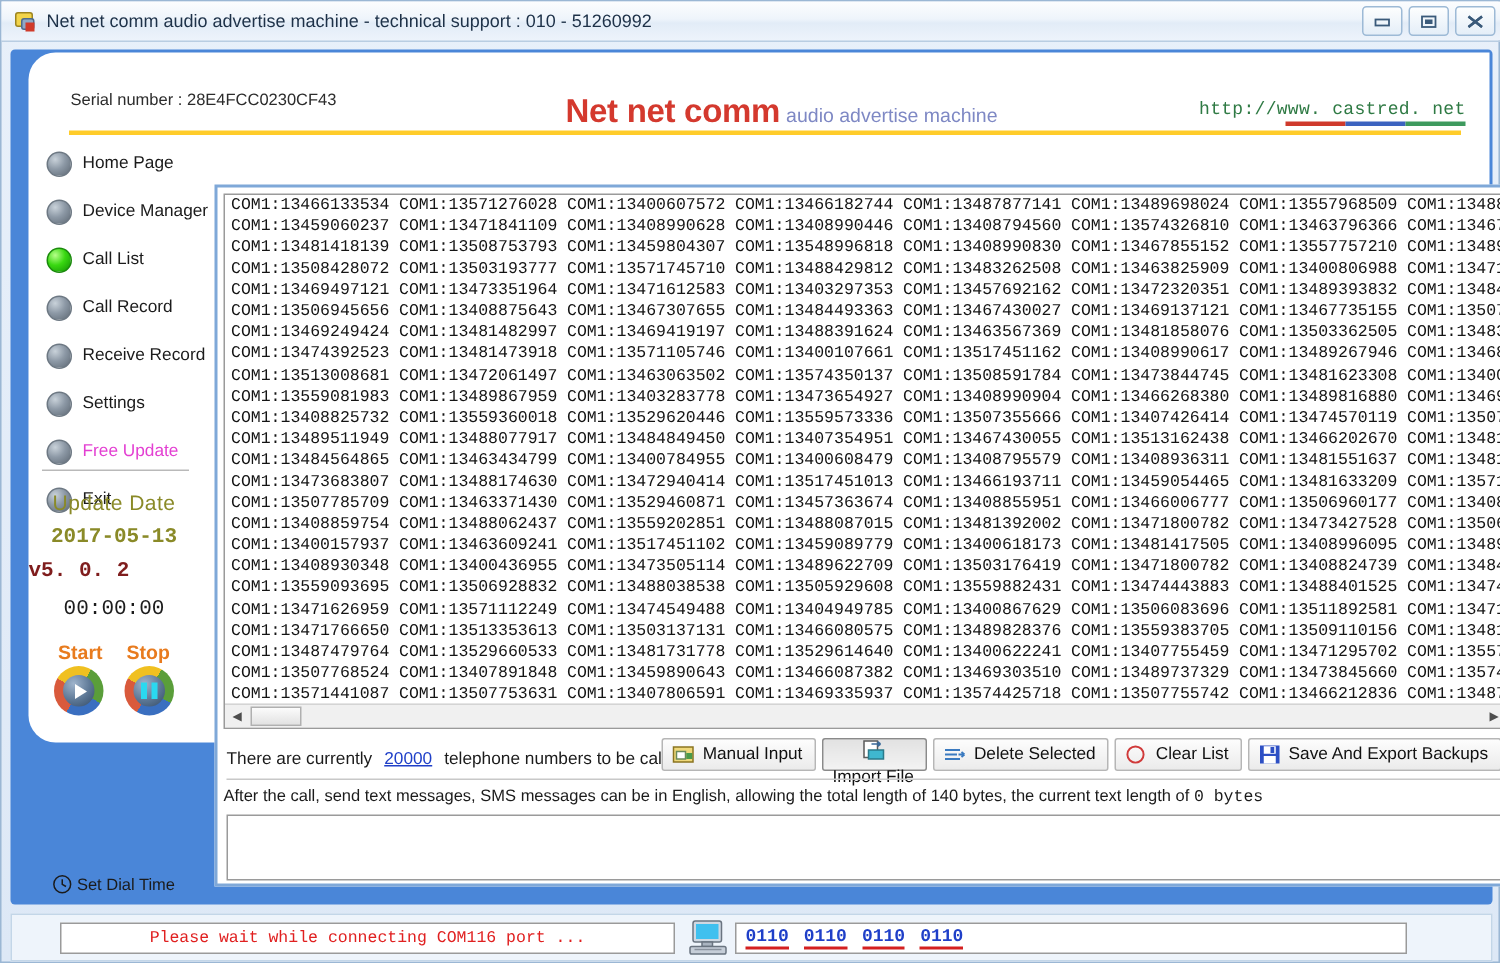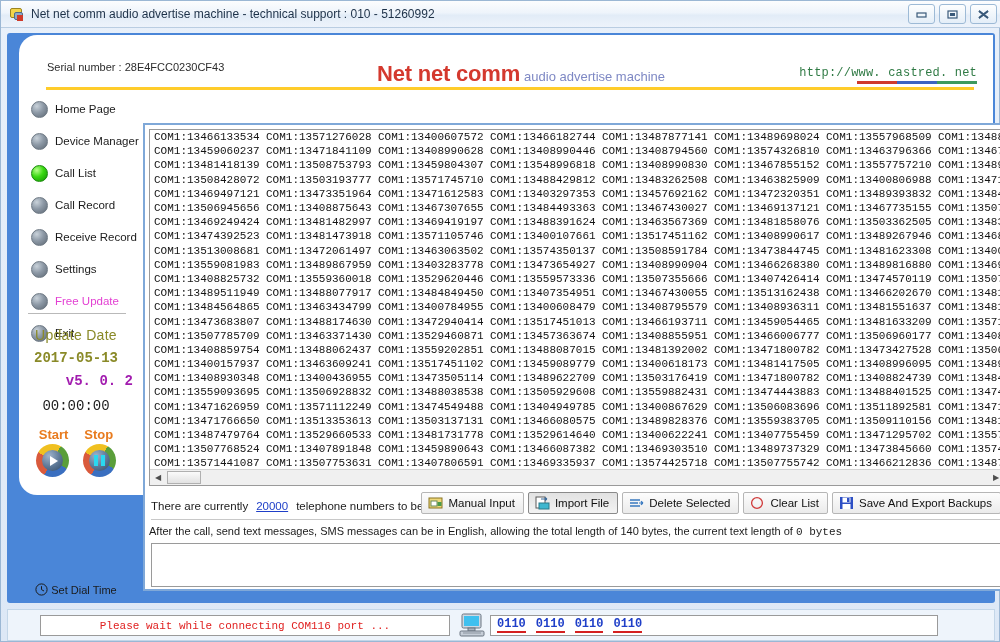--- a/index.html
+++ b/index.html
@@ -130,24 +130,23 @@
   #update-title {
     position: absolute; left: 0; top: 292px; width: 114px; text-align: center;
     font-size: 14px; font-weight: normal; color: #8a8a28; letter-spacing: 0.3px;
   }
   #update-date {
     position: absolute; left: 0; top: 315px; width: 114px; text-align: center;
     font-size: 14px; font-weight: bold; color: #8a8a28;
     font-family: "Liberation Mono", monospace;
   }
   #version {
-    position: absolute; left: 0; top: 338px; width: 114px; text-align: right;
-    font-size: 14px; font-weight: bold; color: #a21caf;
+    position: absolute; left: 0; top: 338px; width: 114px; text-align: left;
+    font-size: 14px; font-weight: bold; color: #7f1d1d;
     font-family: "Liberation Mono", monospace;
-    padding-left: 15px;
   }
   #clock {
     position: absolute; left: 0; top: 363px; width: 114px; text-align: center;
     font-size: 14px; color: #1c1c1c;
     font-family: "Liberation Mono", monospace;
   }
 
   #transport { position: absolute; left: 0; top: 392px; width: 114px; }
   #transport .labels {
     display: flex; justify-content: center; gap: 16px;
@@ -238,20 +237,21 @@
   .tb {
     height: 22px; padding: 0 8px 0 6px;
     border: 1px solid #b6b6b6; border-radius: 2px;
     background: linear-gradient(#fdfdfd, #ebebeb);
     display: flex; align-items: center; gap: 5px;
     font-size: 11.5px; color: #111111; white-space: nowrap;
   }
   .tb.pressed {
     border: 1px solid #8a8a8a;
     background: linear-gradient(#e2e2e2, #f3f3f3);
+    flex-direction: column;
   }
   .tbico { width: 15px; height: 14px; flex: none; position: relative; }
 
   #hr1 {
     position: absolute; left: 6px; top: 394px; width: 852px; height: 1px;
     background: #c8c8c8;
   }
   #smsnote {
     position: absolute; left: 4px; top: 400px;
     font-size: 11px; color: #1b1b1b; white-space: nowrap;

